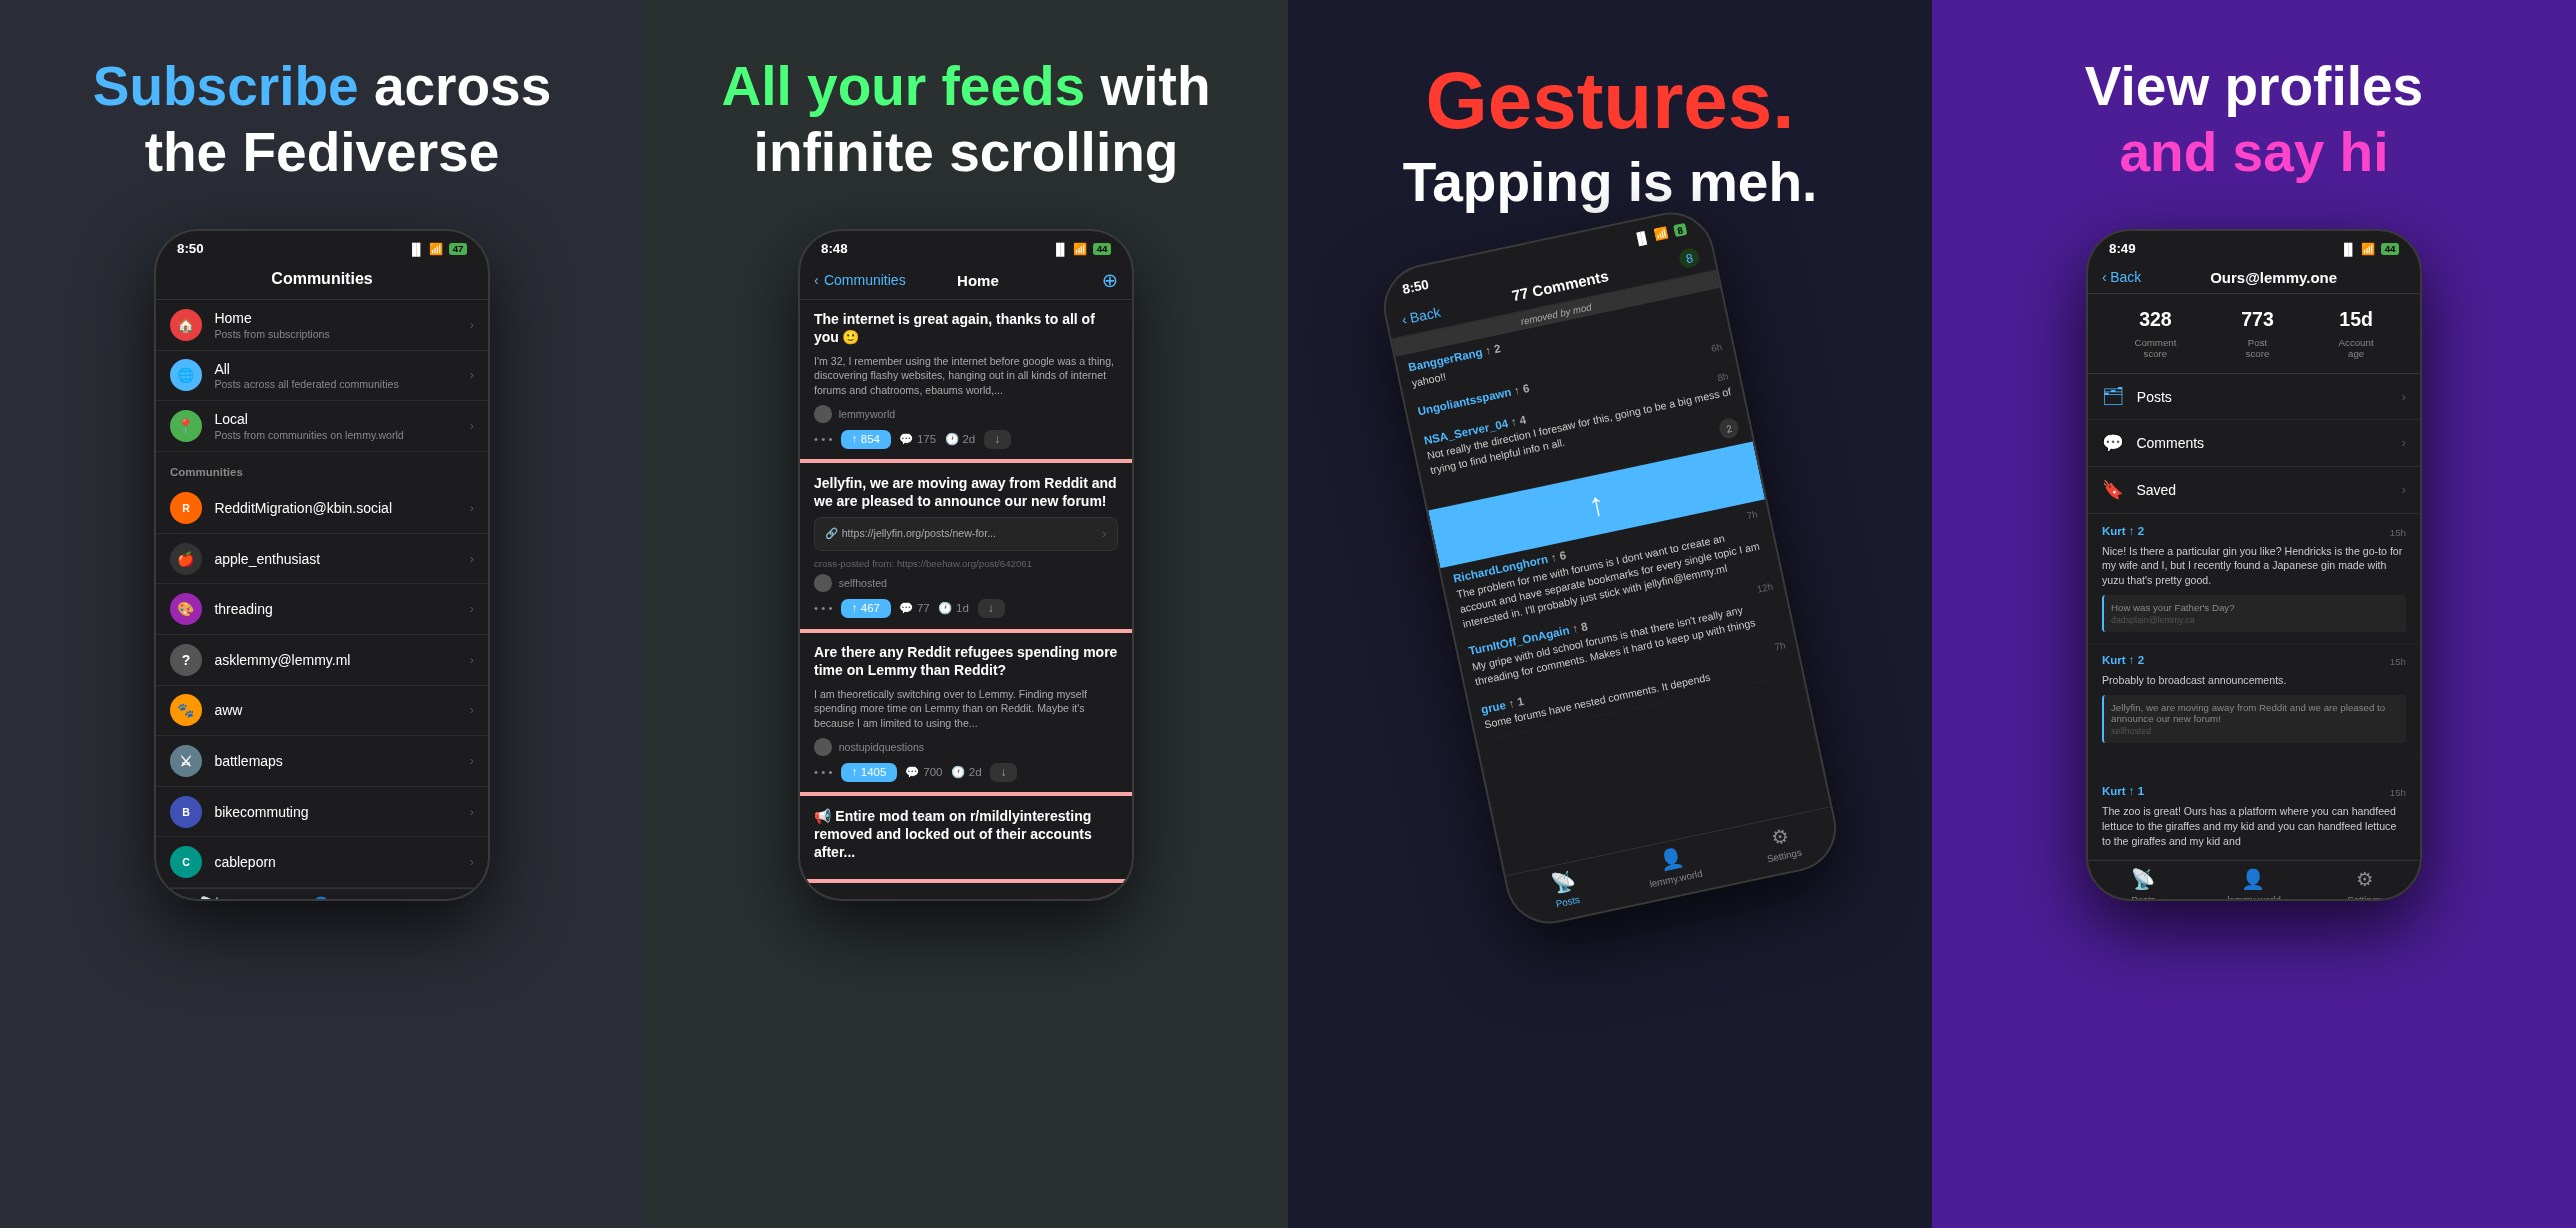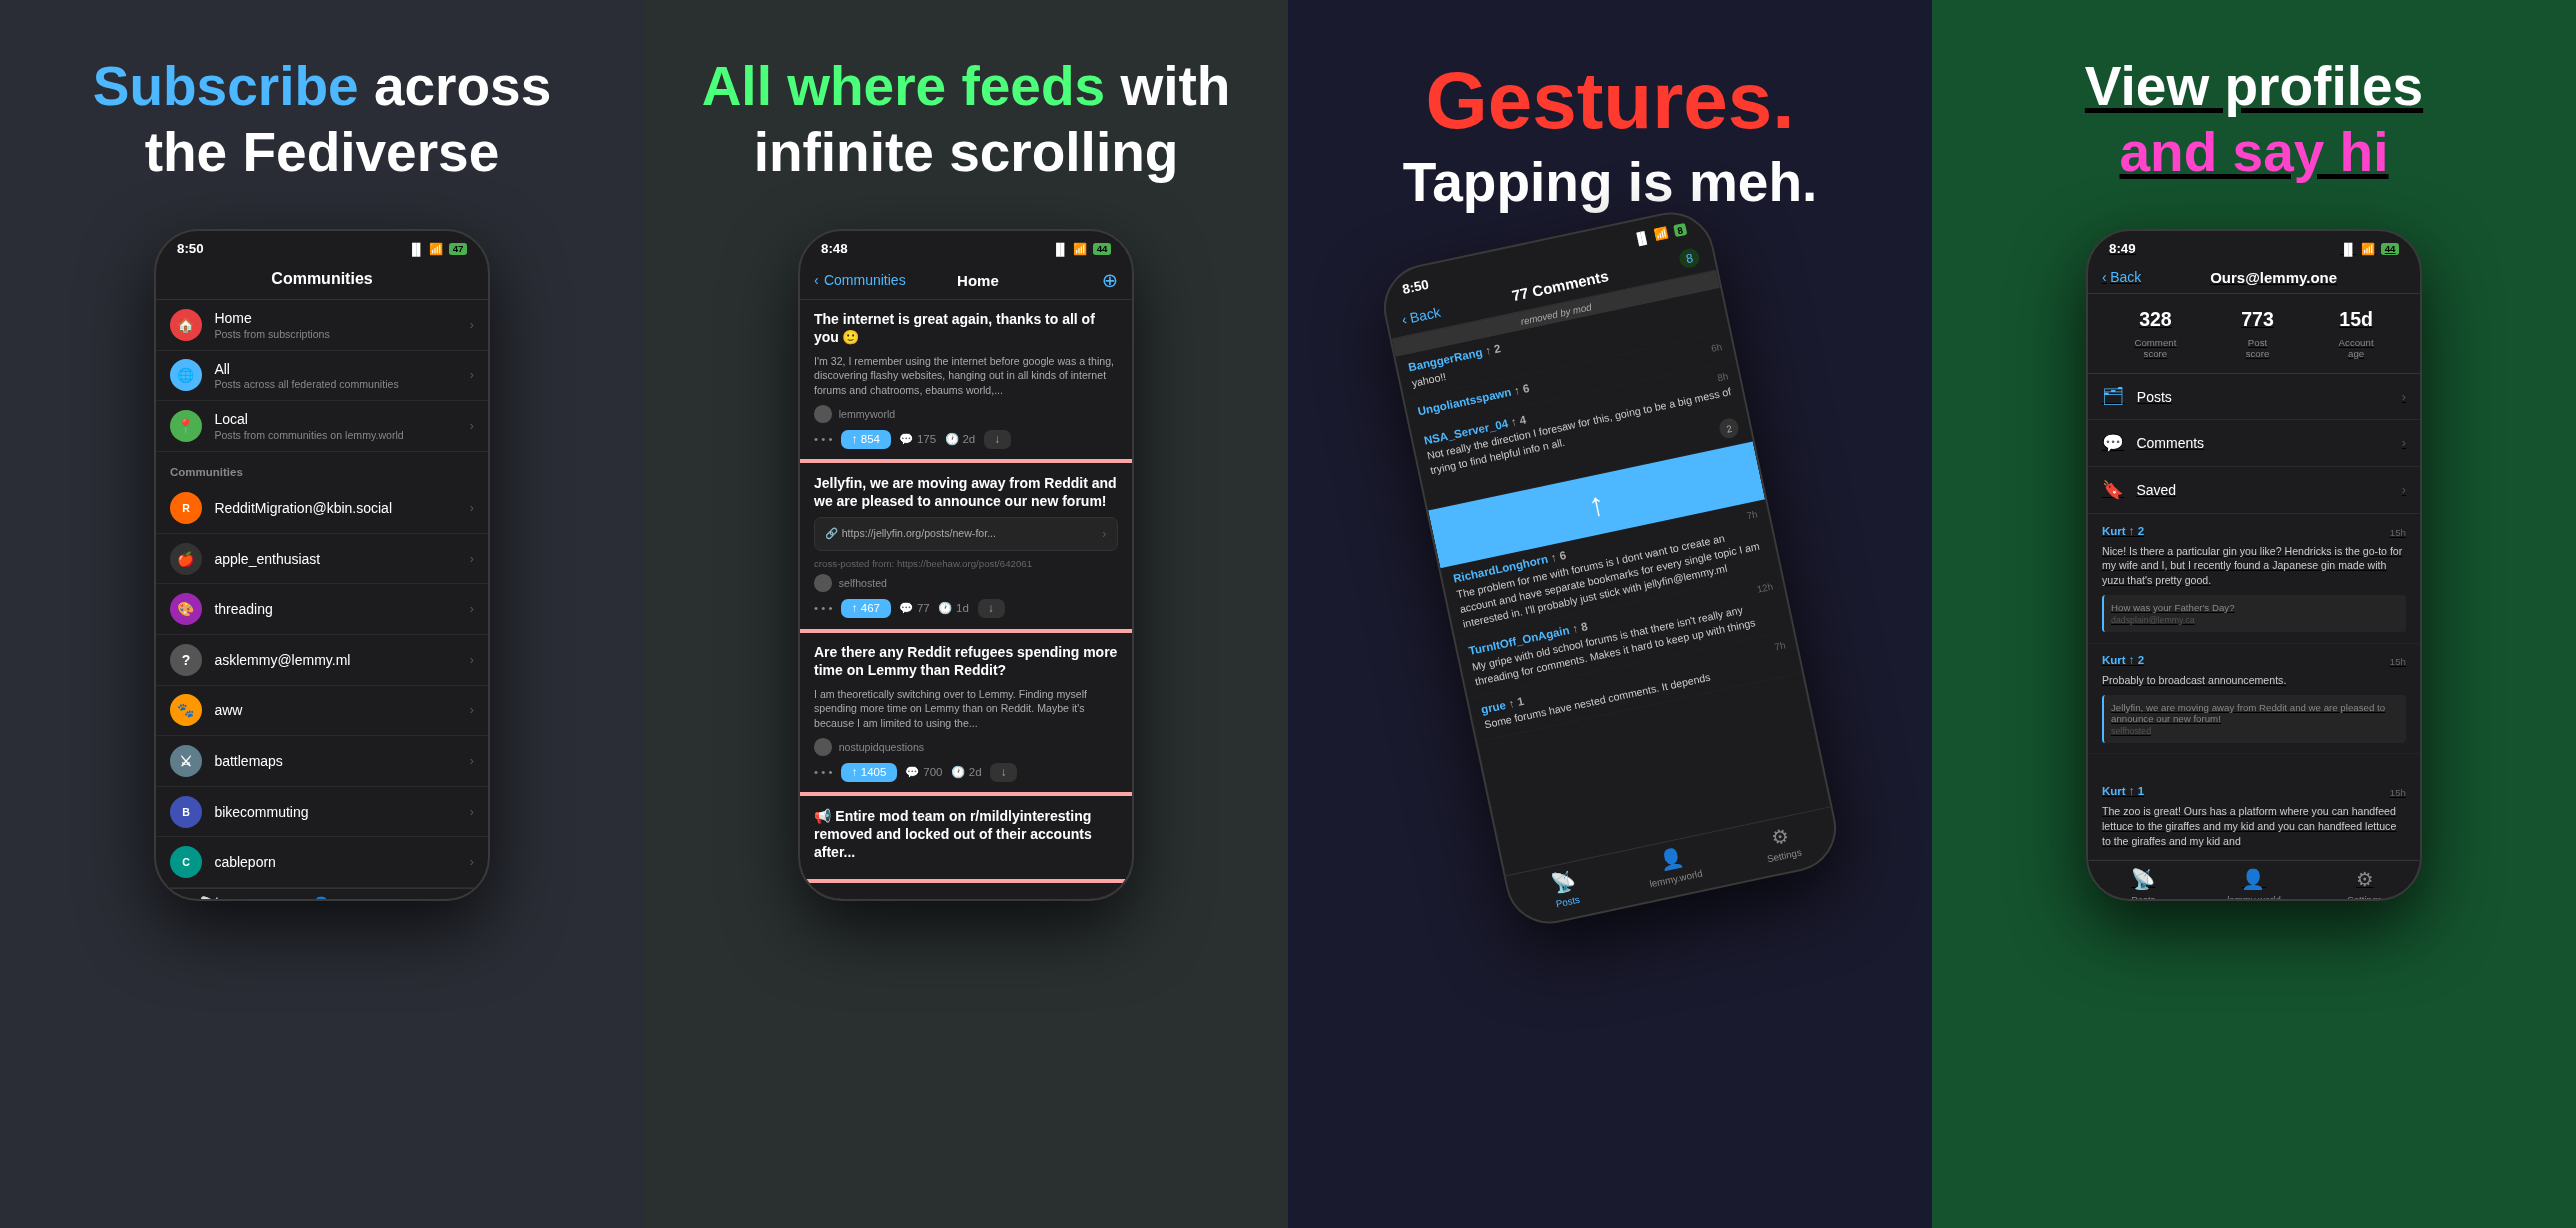--- a/index.html
+++ b/index.html
@@ -18,21 +18,21 @@
       flex-direction: column;
       align-items: center;
       justify-content: flex-start;
       padding-top: 53px;
       position: relative;
     }
 
     .panel-1 { background: #2a2d35; }
     .panel-2 { background: #2a3030; }
     .panel-3 { background: #1a1a2e; }
-    .panel-4 { background: #14532d; text-decoration: underline; }
+    .panel-4 { background: #4c1d95; }
 
     .headline {
       text-align: center;
       font-size: 55px;
       font-weight: 700;
       line-height: 1.2;
       color: #ffffff;
       margin-bottom: 35px;
       padding: 0 35px;
     }
@@ -376,21 +376,21 @@
 
           </div>
         </div>
       </div>
     </div>
   </div>
 </div>
 
 <div class="panel panel-2">
   <div class="headline">
-    <span class="accent-green">All where feeds</span><span> with</span><br>
+    <span class="accent-green">All your feeds</span><span> with</span><br>
     <span>infinite scrolling</span>
   </div>
 
   <div class="phone-wrap">
     <div class="phone-outer">
       <div class="phone-screen">
         <div class="status-bar">
           <span>8:48</span>
           <div class="status-right">
             <span>▐▌</span>

